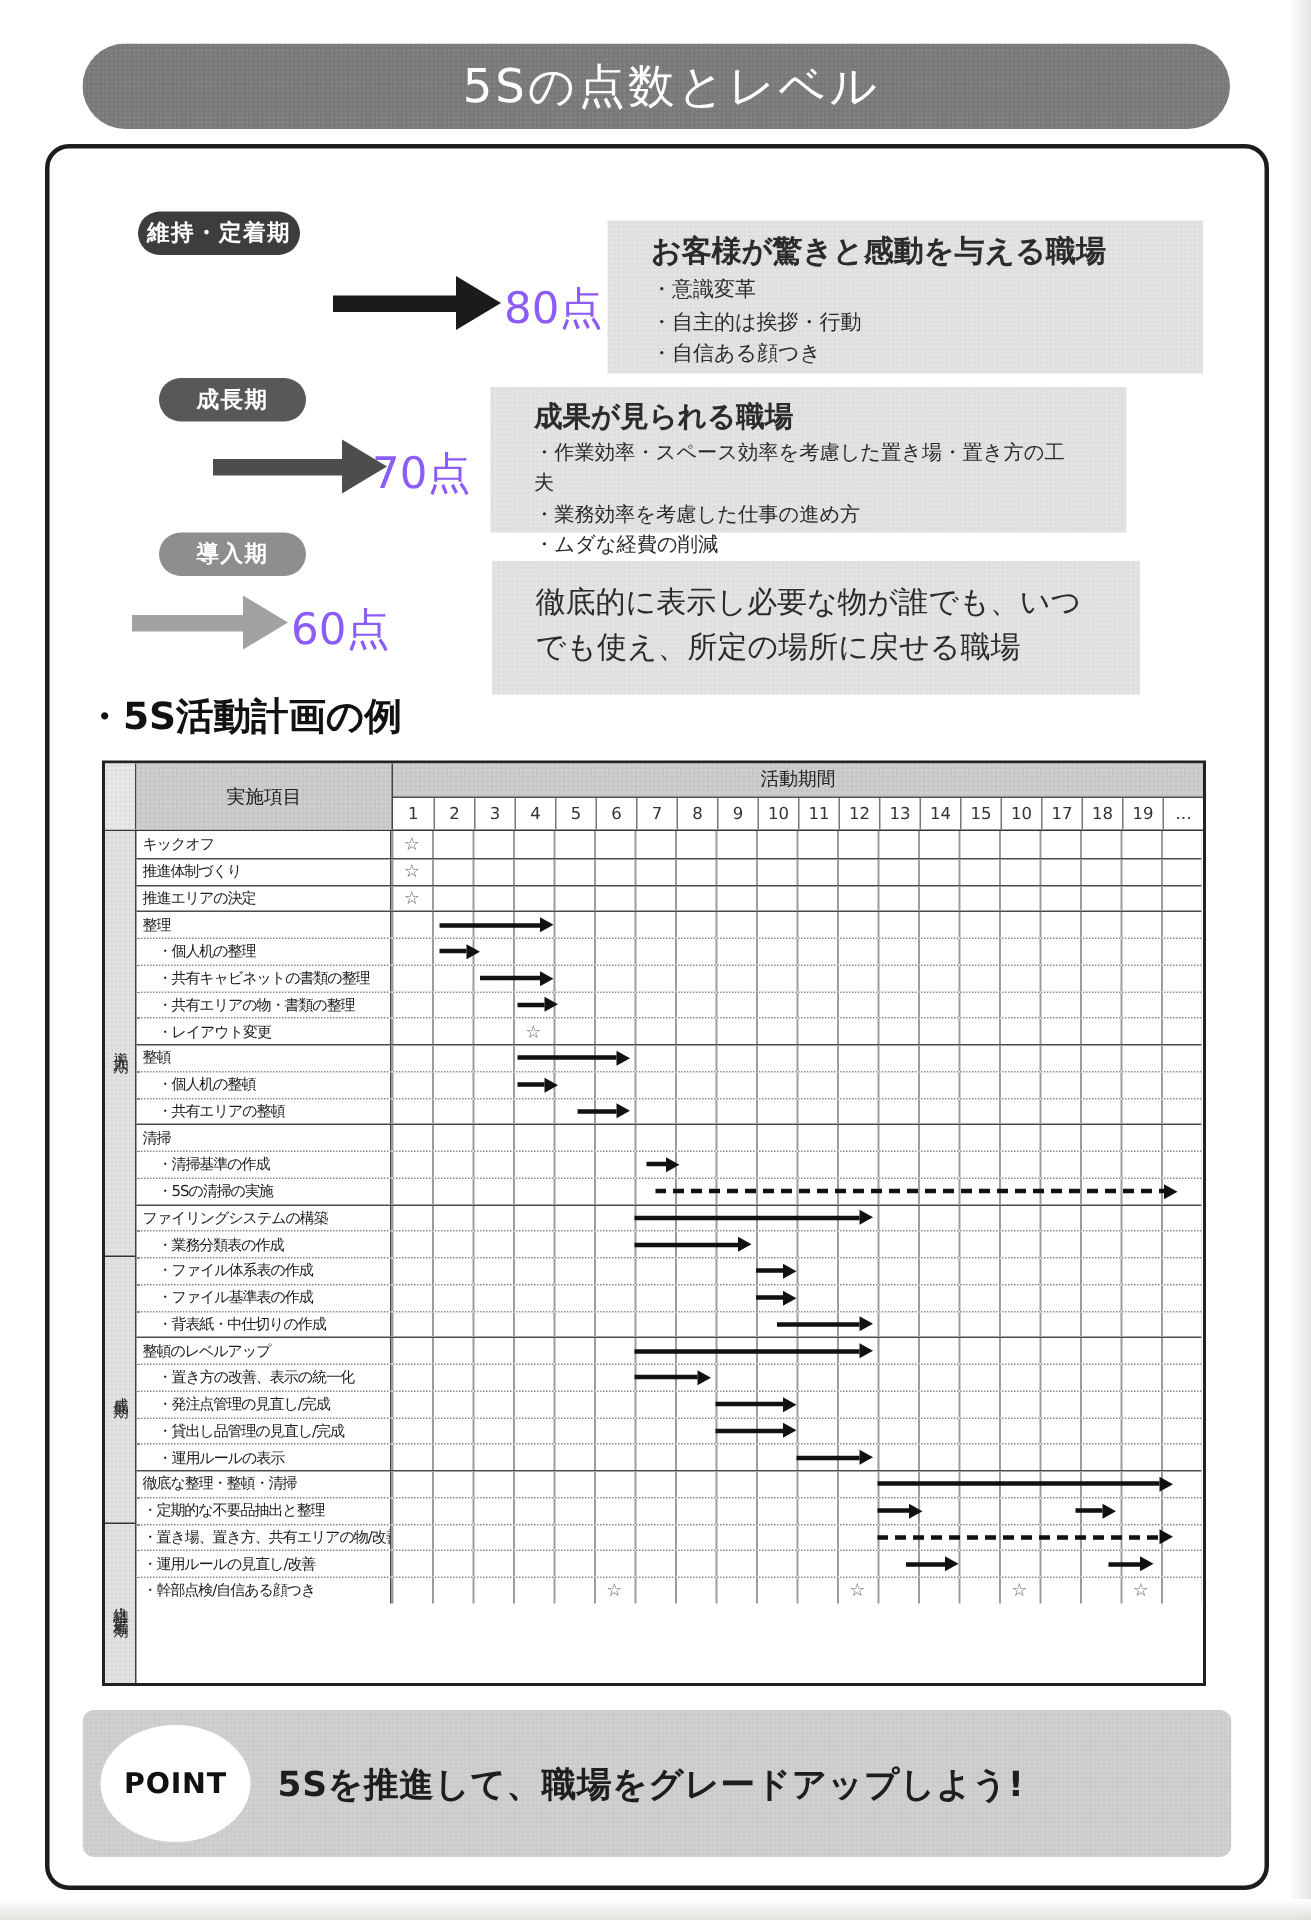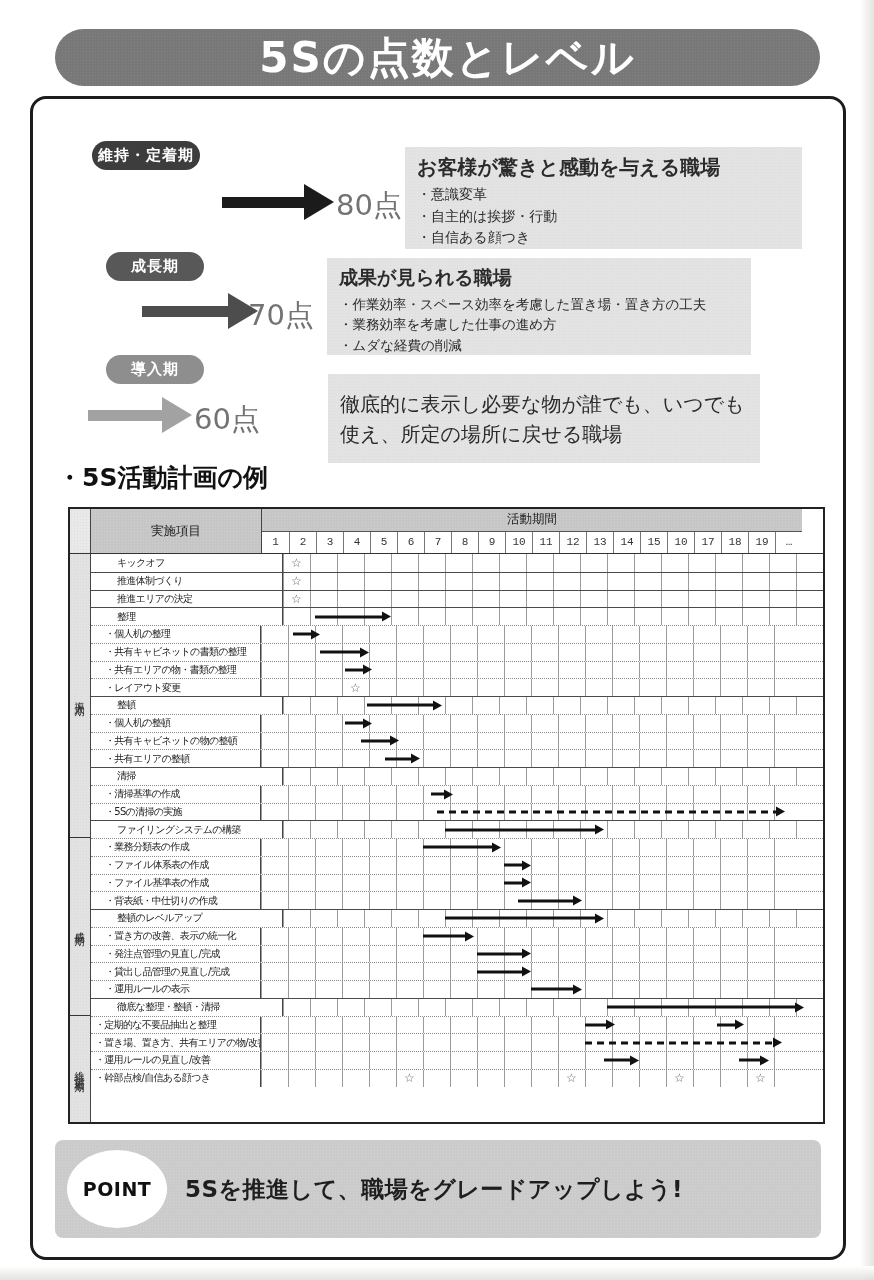--- a/index.html
+++ b/index.html
@@ -9,21 +9,21 @@
   
   .edge-right{position:absolute;right:0;top:0;width:14px;height:100%;
               background:linear-gradient(to right,#ffffff,#dddddad0);}
   .edge-bottom{position:absolute;left:0;bottom:0;width:100%;height:14px;
                background:linear-gradient(to bottom,#ffffff,#dcdcd8d0);}
   
   .banner{position:absolute;left:55px;top:29px;width:765px;height:57px;border-radius:29px;
           background:#787878;
           background-image:radial-gradient(#ffffff14 1px,transparent 1px);background-size:3px 3px;
           display:flex;align-items:center;justify-content:center;}
-  .banner span{color:#fff;font-size:42px;font-weight:bold;letter-spacing:2px;margin-left:20px;}
+  .banner span{color:#fff;font-size:31px;font-weight:normal;letter-spacing:2px;margin-left:20px;}
   
   .main-box{position:absolute;left:30px;top:96px;width:810px;height:1158px;
             border:3px solid #1c1c1c;border-radius:16px;background:#fff;}
   
   .pill{position:absolute;height:29px;border-radius:15px;display:flex;align-items:center;
         justify-content:center;color:#fff;font-weight:bold;font-size:15px;letter-spacing:1px;}
   .pill1{left:92px;top:141px;width:108px;background:#3d3d3d;}
   .pill2{left:106px;top:252px;width:98px;background:#585858;}
   .pill3{left:106px;top:355px;width:98px;background:#8e8e8e;}
   
@@ -32,42 +32,42 @@
   .fat-arrow .head{width:0;height:0;border-top:18px solid transparent;border-bottom:18px solid transparent;}
   .arrow1{left:222px;top:184px;}
   .arrow1 .shaft{width:82px;background:#1b1b1b;}
   .arrow1 .head{border-left:30px solid #1b1b1b;}
   .arrow2{left:142px;top:293px;}
   .arrow2 .shaft{width:86px;background:#4d4d4d;}
   .arrow2 .head{border-left:30px solid #4d4d4d;}
   .arrow3{left:88px;top:397px;}
   .arrow3 .shaft{width:74px;background:#a2a2a2;}
   .arrow3 .head{border-left:30px solid #a2a2a2;}
-  .score{position:absolute;font-size:29px;color:#737373;font-weight:500;}
+  .score{position:absolute;font-size:29px;color:#8b5cf6;font-weight:500;}
   .score1{left:336px;top:186px;}
   .score2{left:248px;top:296px;}
   .score3{left:194px;top:400px;}
   
   .lv-box{position:absolute;background:#e3e3e3;
           background-image:radial-gradient(#00000008 1px,transparent 1px);background-size:3px 3px;
-          padding:7px 12px;box-sizing:border-box;color:#2b2b2b;}
+          padding:7px 29px;box-sizing:border-box;color:#2b2b2b;font-family:Liberation Mono, monospace;}
   .lv-box .hd{font-size:20px;font-weight:600;margin-bottom:3px;}
   .lv-box .bl{font-size:14px;line-height:1.55;}
   .box1{left:405px;top:147px;width:397px;height:102px;}
   .box2{left:327px;top:258px;width:424px;height:97px;}
   .box2 .hd{font-size:19px;}
   .box2 .bl{font-size:13.5px;line-height:1.5;}
   .box3{left:328px;top:374px;width:432px;height:89px;display:flex;align-items:center;}
   .box3 .body{font-size:20px;line-height:1.5;font-weight:500;}
   
   .sec-title{position:absolute;left:57px;top:461px;font-size:25px;font-weight:bold;color:#111;}
   
   .gantt{position:absolute;left:68px;top:507px;border:2px solid #222;background:#fff;
          --colw:27px;--rowh:17.75px;}
-  .g-header{display:flex;border-bottom:1.4px solid #333;height:44px;font-family:Liberation Mono, monospace;}
+  .g-header{display:flex;border-bottom:1.4px solid #333;height:44px;}
   .g-corner{width:20px;border-right:1px solid #444;background:#e9e9e9;
             background-image:radial-gradient(#0000000d 1px,transparent 1px);background-size:3px 3px;}
   .g-items-head{width:170px;border-right:1px solid #444;background:#c6c6c6;
             background-image:radial-gradient(#ffffff30 1px,transparent 1px);background-size:3px 3px;
             display:flex;align-items:center;justify-content:center;font-size:12.5px;color:#222;}
   .g-right{width:540px;display:flex;flex-direction:column;}
   .g-period{height:22px;border-bottom:1px solid #555;background:#c6c6c6;
             background-image:radial-gradient(#ffffff30 1px,transparent 1px);background-size:3px 3px;
             display:flex;align-items:center;justify-content:center;font-size:12.5px;color:#222;}
   .g-cols{height:22px;display:flex;}
@@ -77,21 +77,21 @@
   .g-body{display:flex;}
   .g-groups{width:20px;border-right:1px solid #444;display:flex;flex-direction:column;}
   .g-group{box-sizing:border-box;background:#e2e2e2;
            background-image:radial-gradient(#0000000a 1px,transparent 1px);background-size:3px 3px;
            border-bottom:1.4px solid #333;display:flex;align-items:center;justify-content:center;}
   .g-group:last-child{border-bottom:none;}
   .g-group span{writing-mode:vertical-rl;font-size:10.5px;letter-spacing:2px;color:#2d2d2d;}
   .g-rows{display:flex;flex-direction:column;}
   .g-row{display:flex;height:var(--rowh);box-sizing:border-box;}
   .g-row.dotted{border-top:1px dotted #8a8a8a;}
-  .g-row.solid{border-top:1px solid #4a4a4a;padding-left:22px;}
+  .g-row.solid{border-top:1px solid #4a4a4a;}
   .g-row:first-child{border-top:none;}
   .g-rlabel{width:170px;box-sizing:border-box;border-right:1px solid #444;
             font-size:10px;letter-spacing:-0.7px;color:#1c1c1c;white-space:nowrap;overflow:hidden;
             display:flex;align-items:center;padding-left:4px;}
   .g-rlabel.ind{padding-left:14px;}
   .g-cells{width:540px;position:relative;
            background-image:linear-gradient(to right,#9b9b9b 1px,transparent 1px);
            background-size:var(--colw) 100%;}
   .bar{position:absolute;top:50%;transform:translateY(-50%);height:3px;background:#111;}
   .bar::after{content:'';position:absolute;right:-9px;top:50%;transform:translateY(-50%);
@@ -261,26 +261,20 @@
               <div class="bar" style="left: 83.7px; width: 66.6px;"></div>
             </div>
           </div>
           <div class="g-row dotted">
             <div class="g-rlabel ind">・個人机の整頓</div>
             <div class="g-cells">
               <div class="bar" style="left: 83.7px; width: 18px;"></div>
             </div>
           </div>
           <div class="g-row dotted">
-            <div class="g-rlabel ind">・共有キャビネットの物の整頓</div>
-            <div class="g-cells">
-              <div class="bar" style="left: 99.9px; width: 28.8px;"></div>
-            </div>
-          </div>
-          <div class="g-row dotted">
             <div class="g-rlabel ind">・共有エリアの整頓</div>
             <div class="g-cells">
               <div class="bar" style="left: 124.2px; width: 26.1px;"></div>
             </div>
           </div>
           <div class="g-row solid">
             <div class="g-rlabel">清掃</div>
             <div class="g-cells"></div>
           </div>
           <div class="g-row dotted">

